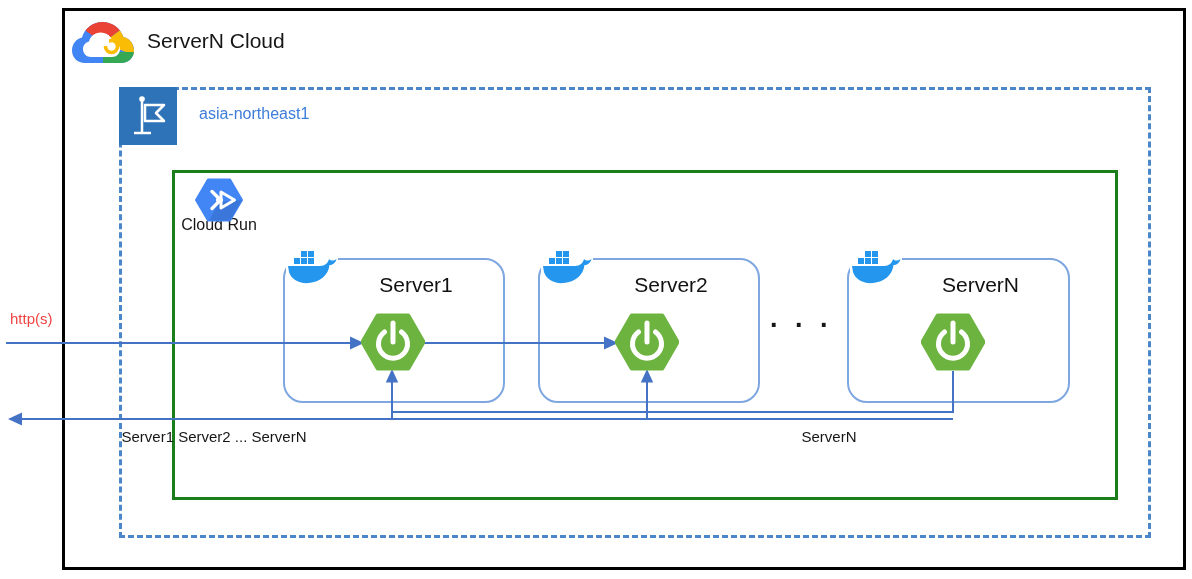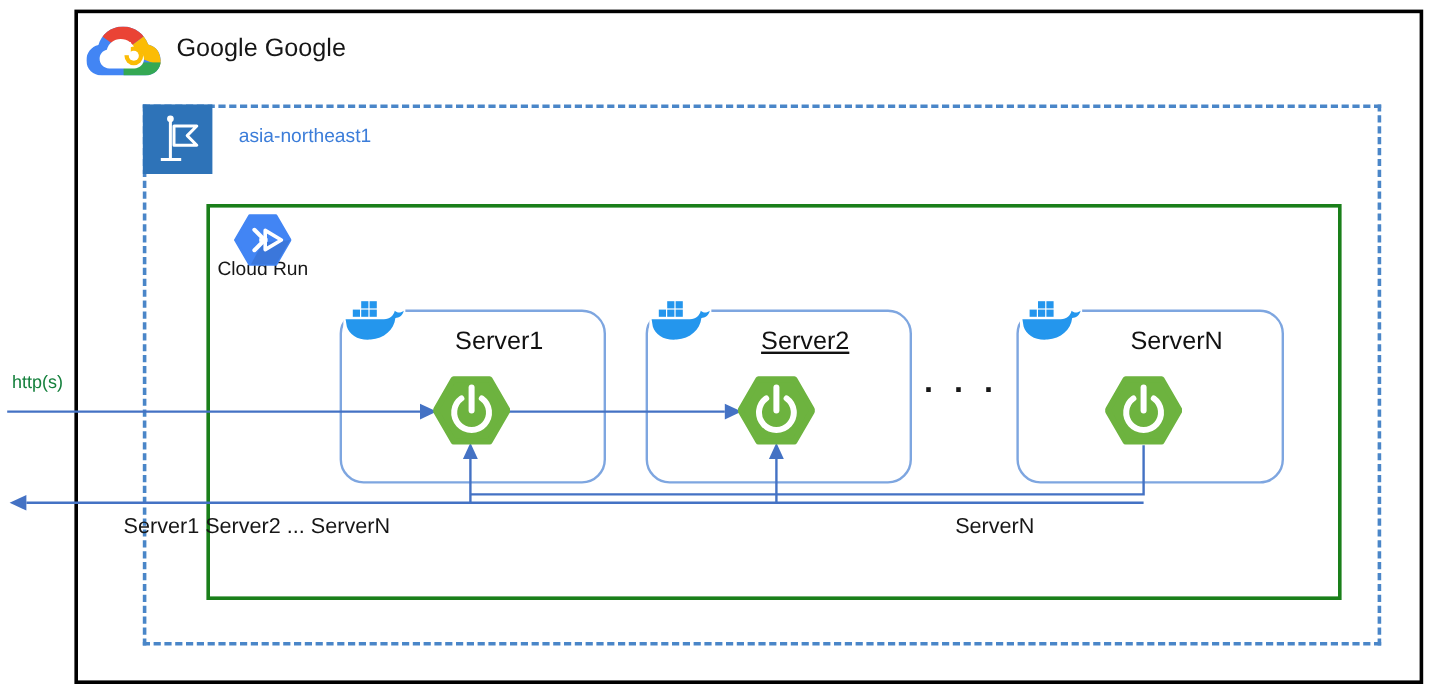--- a/index.html
+++ b/index.html
@@ -21,29 +21,29 @@
   .flag-tile   { left: 119px; top: 87px;  width: 58px;   height: 58px;  background: #2E73B8; }
   .cloudrun-box{ left: 172px; top: 170px; width: 946px;  height: 330px; border: 3px solid #1A7F1A; }
 
   
   .server-card { top: 258px; height: 145px; width: 222px; border: 2px solid #7EA6E0; border-radius: 20px; background: transparent; }
   .server-card.s1 { left: 283px; }
   .server-card.s2 { left: 538px; }
   .server-card.sn { left: 847px; width: 223px; }
   .server-title { top: 273px; font-size: 21px; text-align: center; color: #111; padding-left: 44px; }
   .server-title.t1 { left: 283px; width: 222px; }
-  .server-title.t2 { left: 538px; width: 222px; text-decoration: underline; }
+  .server-title.t2 { left: 538px; width: 222px; }
   .server-title.tn { left: 847px; width: 223px; }
 
   
   .gc-title      { left: 147px; top: 29px;  font-size: 21px; color: #161616; }
   .region-label  { left: 199px; top: 105px; font-size: 16px; color: #3C7DD9; }
   .cloudrun-label{ left: 172px; top: 216px; width: 94px; font-size: 16px; text-align: center; color: #161616; }
-  .http-label    { left: 10px;  top: 310px; font-size: 15px; color: #15803d; }
-  .resp-label    { top: 428px;  font-size: 18px; color: #161616; text-align: center; }
+  .http-label    { left: 10px;  top: 310px; font-size: 15px; color: #ef4444; }
+  .resp-label    { top: 428px;  font-size: 15px; color: #161616; text-align: center; }
   .resp-1 { left: 88px;  width: 252px; }
   .resp-2 { left: 405px; width: 206px; }
   .resp-3 { left: 786px; width: 86px;  }
   .ellipsis { left: 770px; top: 301px; width: 70px; font-size: 27px; font-weight: bold; letter-spacing: 5px; color: #161616; line-height: 34px; }
 
   
   .connector-layer { left: 0; top: 0; width: 1192px; height: 579px; z-index: 4; pointer-events: none; }
   .icon-layer { z-index: 5; }
   svg { display: block; }
 </style>
@@ -66,21 +66,21 @@
         <path d="M33 27 L9 10 A31 31 0 0 1 57 9 Z" fill="#EA4335"></path>
         <path d="M33 27 L57 9 L66 40 Z" fill="#FBBC05"></path>
         <rect x="33" y="36" width="33" height="16" fill="#34A853"></rect>
         <path d="M21 41 C16.5 41 13 37.5 13 33 C13 29.3 15.5 26.3 19 25.5 C20.5 20 25 16.5 30.5 16.5 C36.5 16.5 41.5 20.5 43 26 C46.8 26.3 50 29.3 50 33 C50 37.5 46.5 41 42 41 Z" fill="#ffffff"></path>
         <circle cx="41.5" cy="30.5" r="7.8" fill="#FBBC05"></circle>
         <circle cx="41.5" cy="30.5" r="4.2" fill="#ffffff"></circle>
         <rect x="29" y="19" width="10" height="11" fill="#ffffff"></rect>
       </g>
     </svg>
   </div>
-  <div class="abs gc-title">Google Google</div>
+  <div class="abs gc-title">ServerN Cloud</div>
 
   <div class="abs region-box"></div>
   <div class="abs flag-tile icon-layer">
     <svg width="58" height="58" viewBox="0 0 58 58">
       <circle cx="23" cy="12" r="2.8" fill="#ffffff"></circle>
       <line x1="23" y1="14" x2="23" y2="46" stroke="#ffffff" stroke-width="2.5"></line>
       <line x1="15" y1="46" x2="32" y2="46" stroke="#ffffff" stroke-width="2.5"></line>
       <polygon points="26,18 45,18 37,26 45,34 26,34" fill="none" stroke="#ffffff" stroke-width="2.5" stroke-linejoin="round"></polygon>
     </svg>
   </div>

